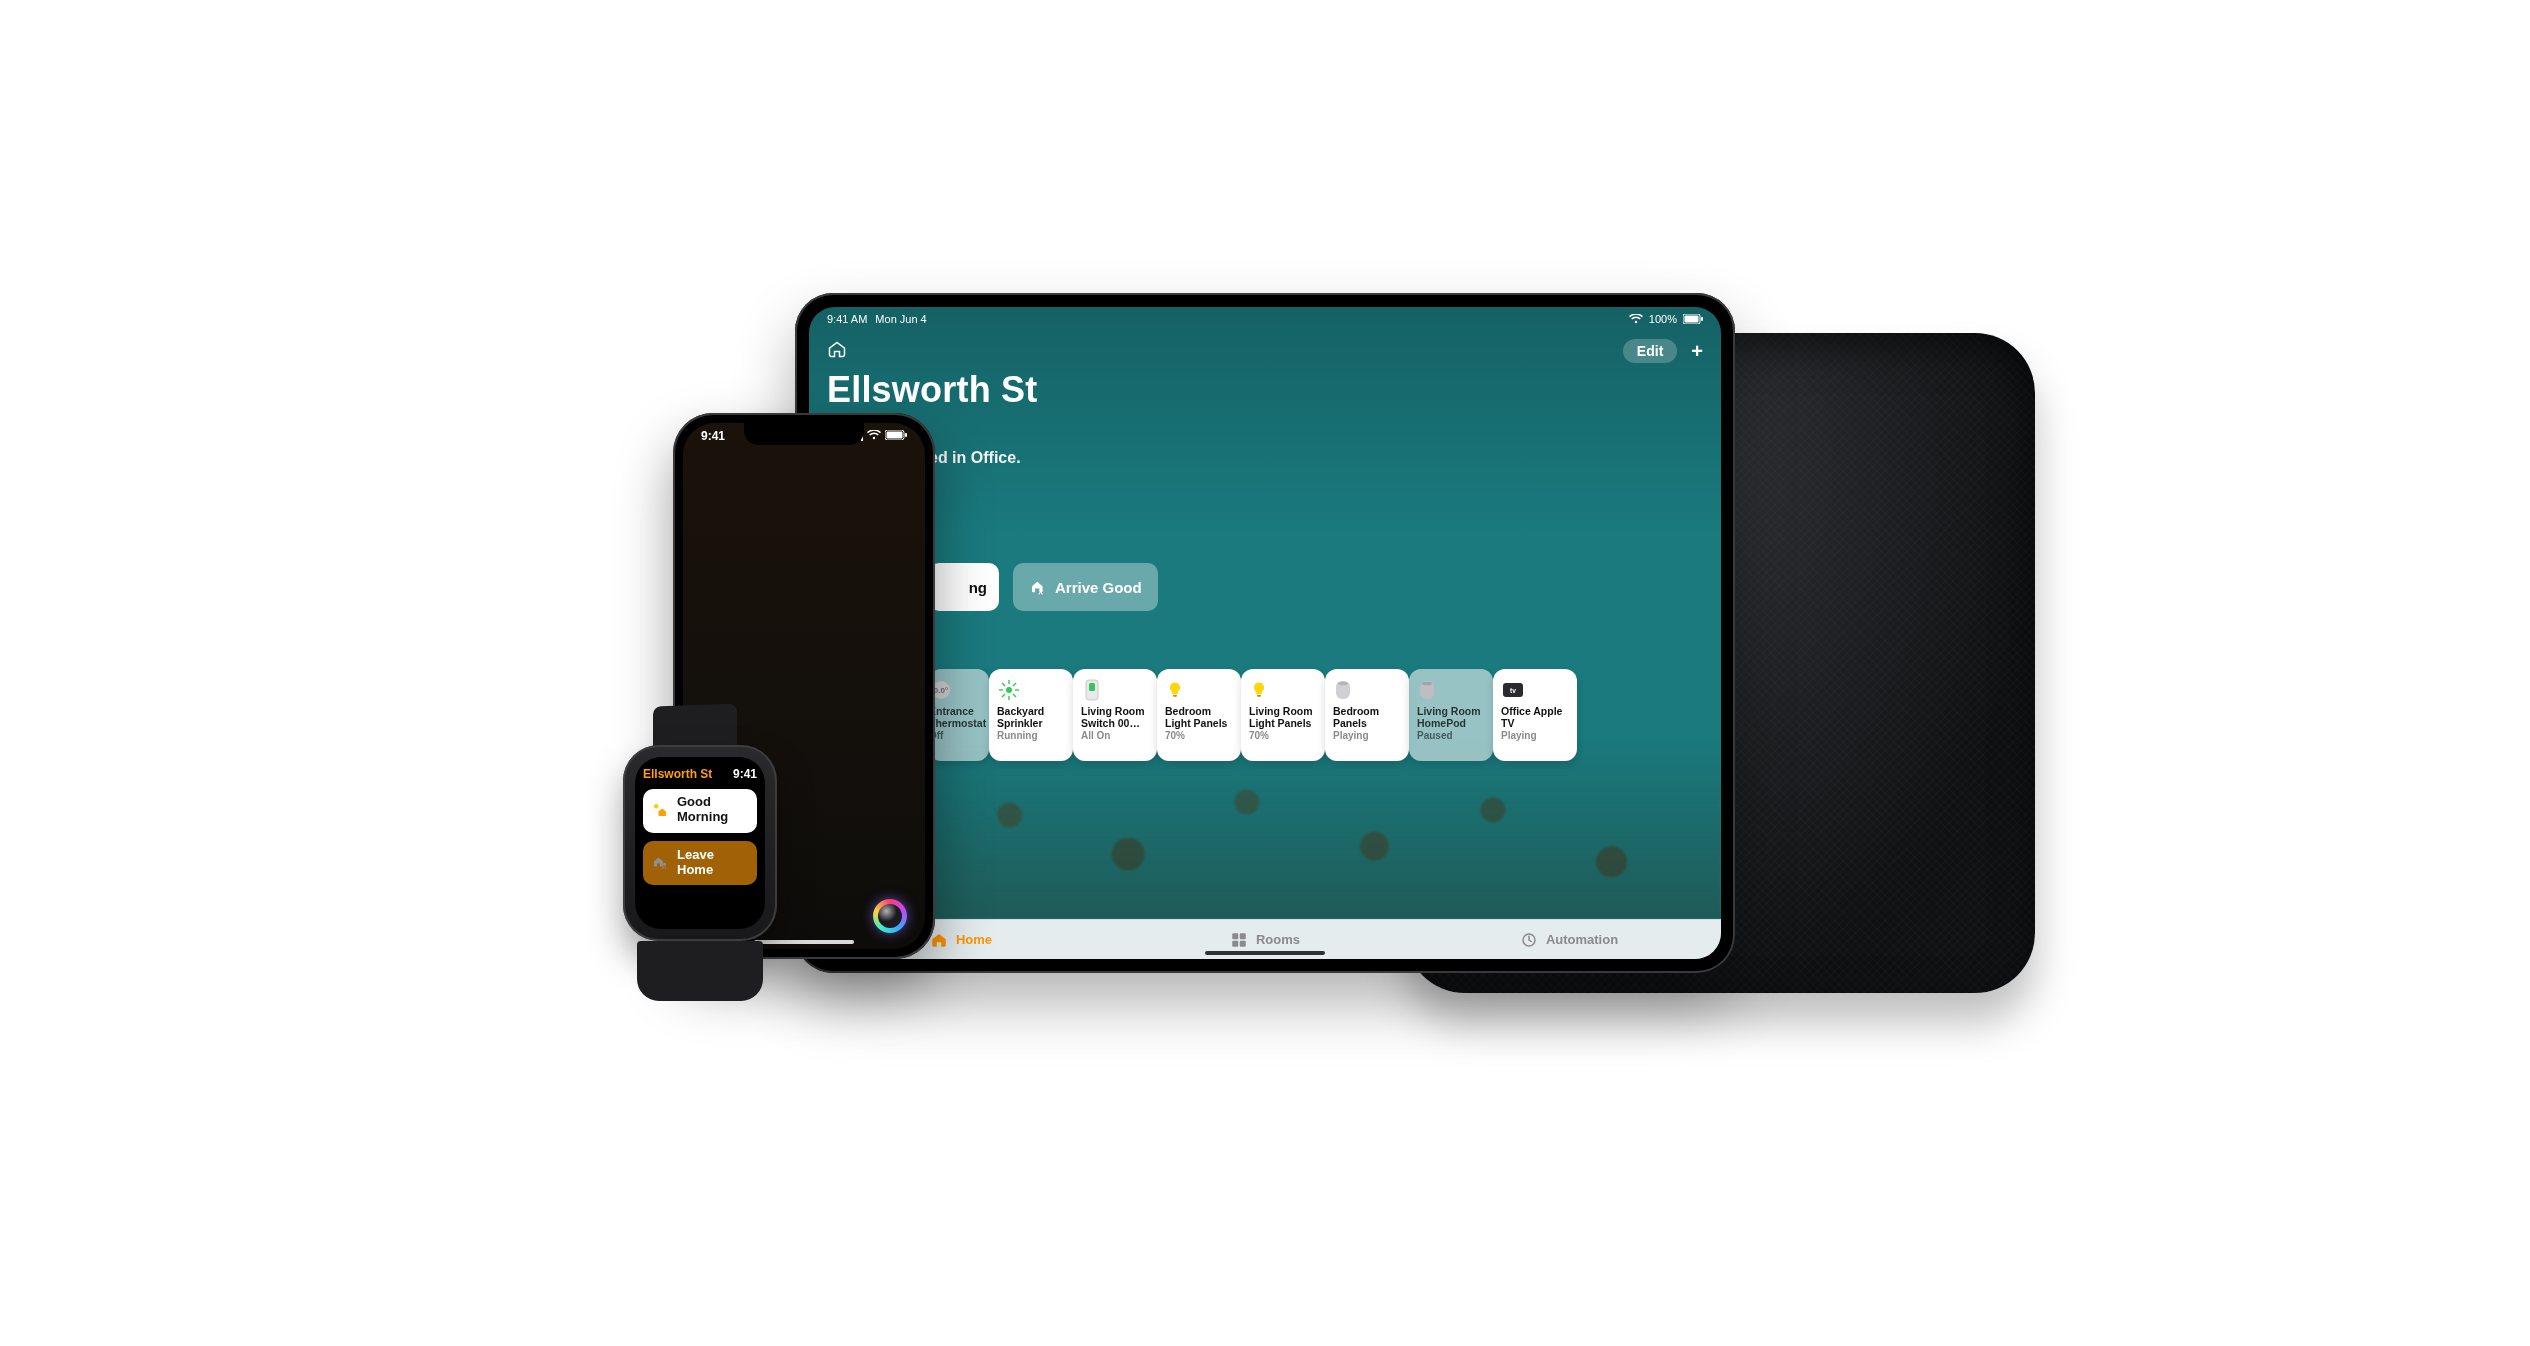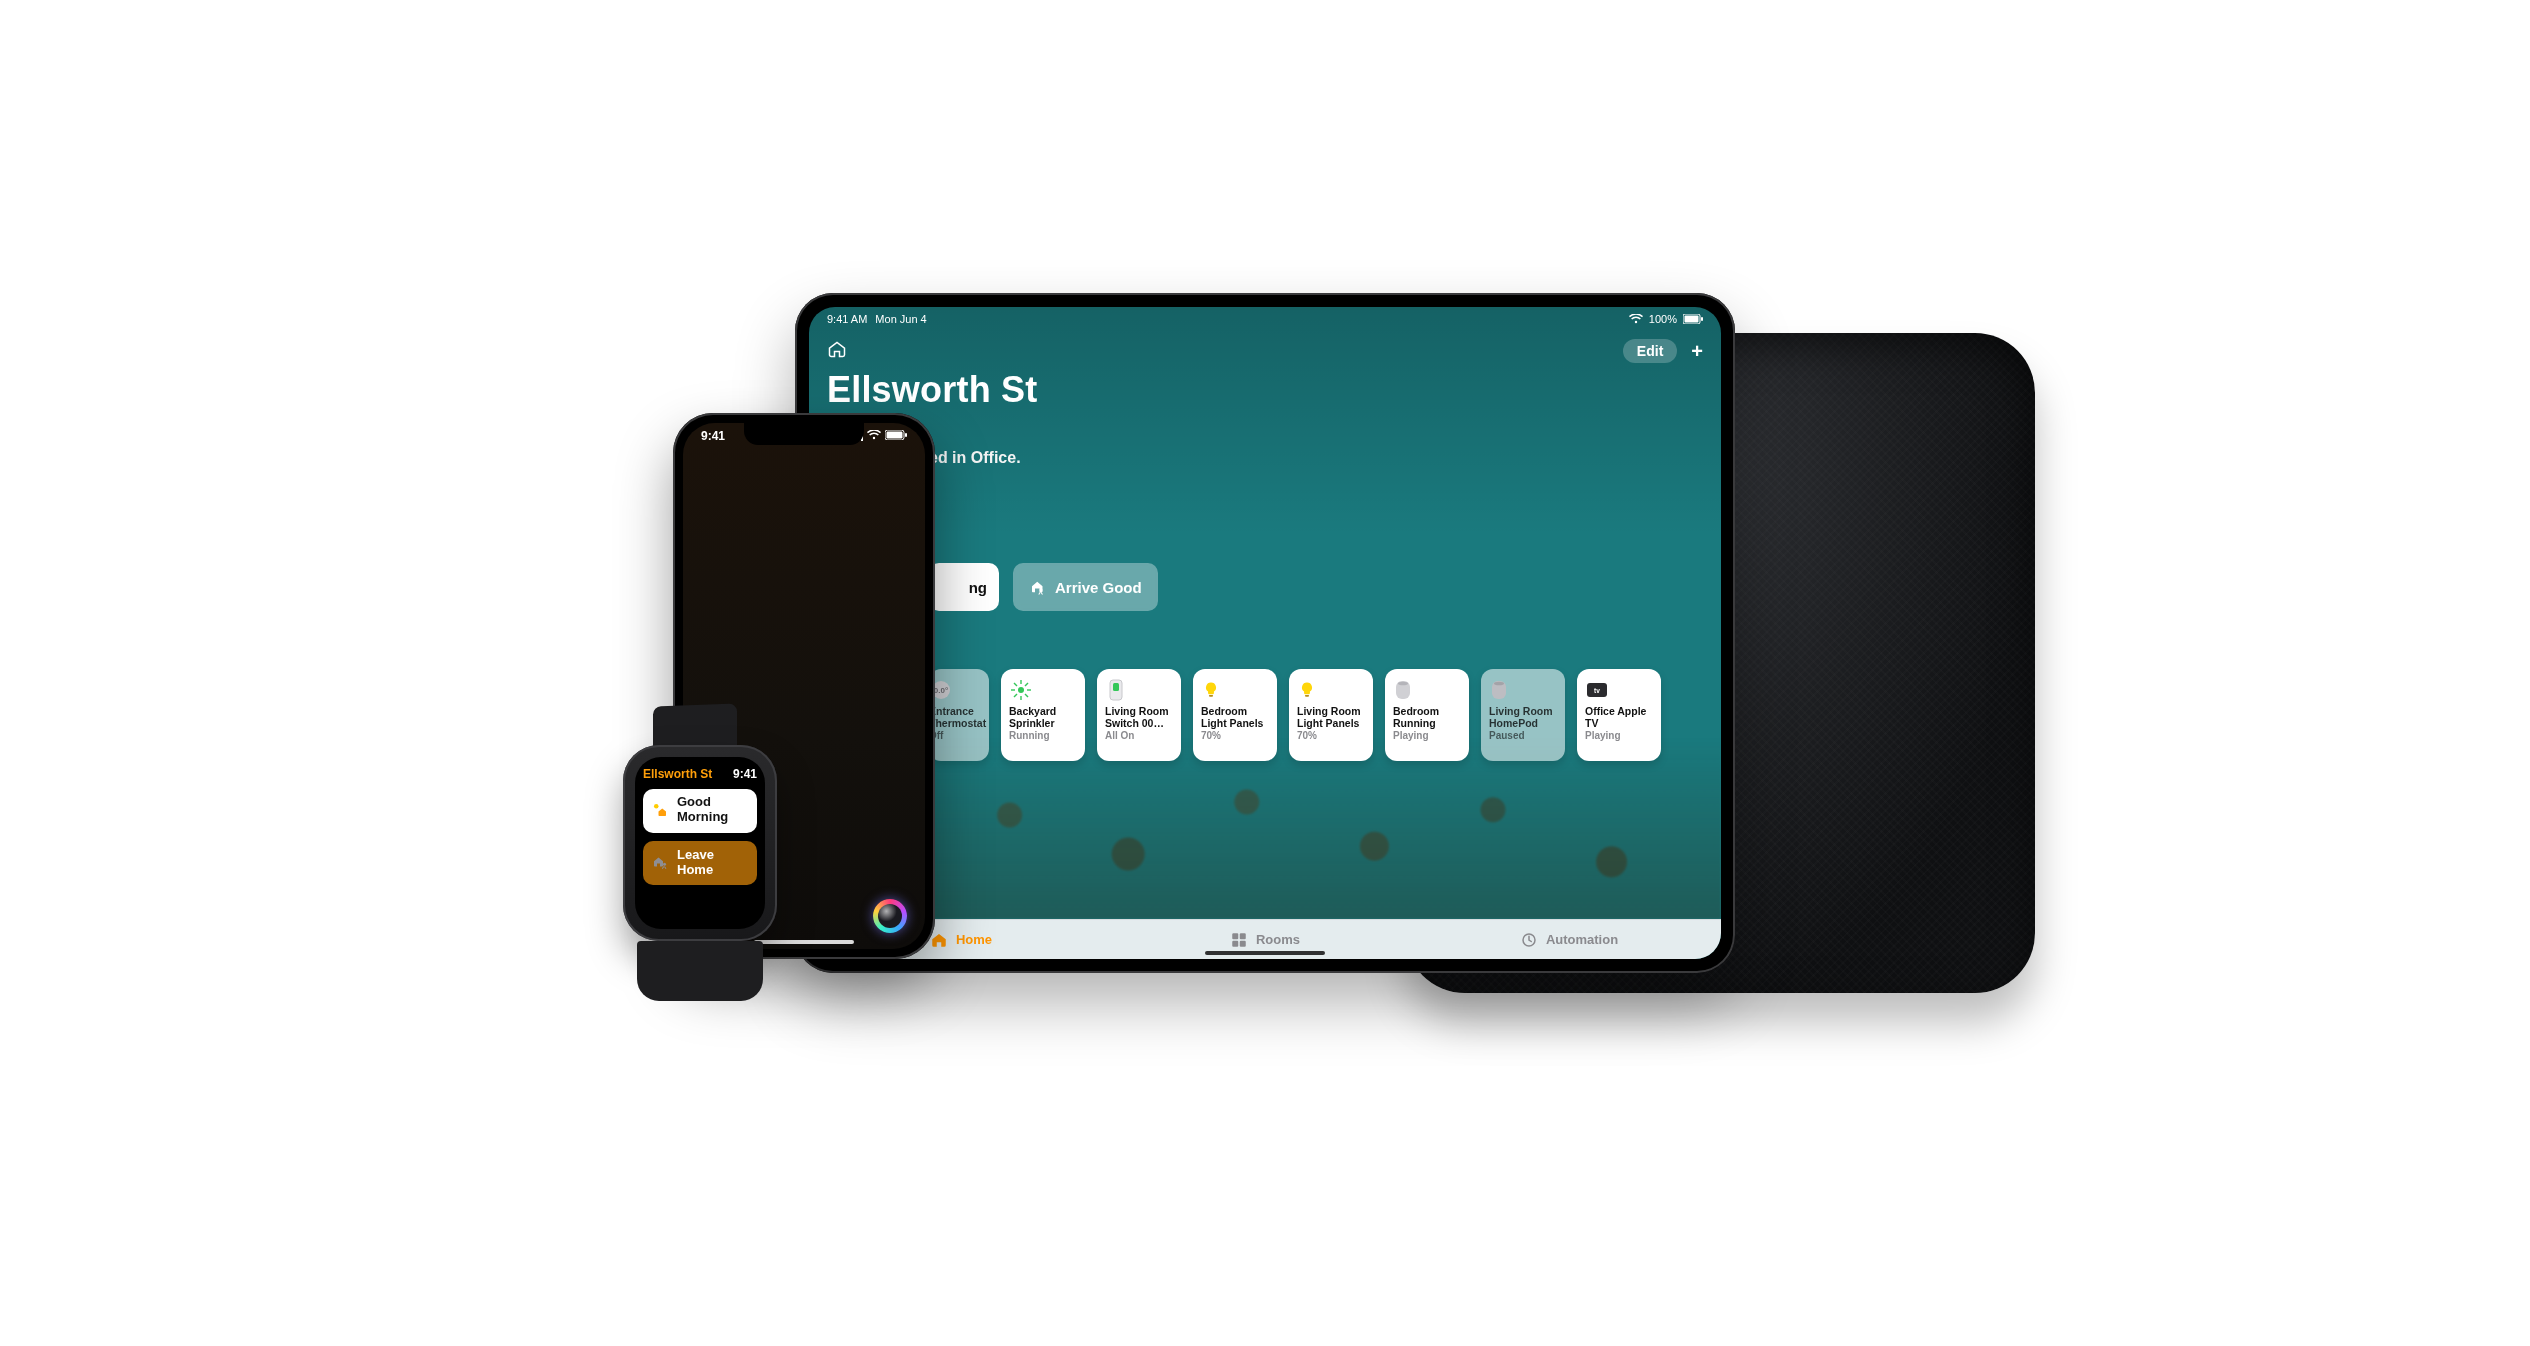--- a/index.html
+++ b/index.html
@@ -92,21 +92,21 @@
   .scene-chip {
     display:flex; align-items:center; gap:8px;
     border-radius: 10px; padding: 0 16px; height:48px;
     font-size:15px; font-weight:600;
   }
   .scene-chip.active { background:#fff; color:#111; }
   .scene-chip.inactive { background: rgba(255,255,255,.35); color:#fff; backdrop-filter: blur(4px); }
   .scene-chip.partial { width: 70px; justify-content:flex-end; padding-right:12px; }
 
   .fav-strip {
-    display:flex; gap:12px; margin: 58px 16px 0 120px;
+    display:flex; margin: 58px 16px 0 120px;
     padding-bottom: 4px;
   }
   .tile {
     width: 84px; height: 92px;
     border-radius: 12px;
     background:#fff;
     display:flex; flex-direction:column;
     padding: 8px 8px 6px;
     box-shadow: 0 4px 8px rgba(0,0,0,.15);
   }
@@ -330,21 +330,21 @@
             <div class="sub">70%</div>
           </div>
 
           <div class="tile">
             <div class="ic">
               <svg width="20" height="22" viewBox="0 0 20 22">
                   <rect x="3" y="2" width="14" height="18" rx="6" fill="#d0d0d4"></rect>
                   <ellipse cx="10" cy="4.5" rx="5" ry="1.8" fill="#b4b4b9"></ellipse>
                 </svg>
             </div>
-            <div class="name">Bedroom Running</div>
+            <div class="name">Bedroom Panels</div>
             <div class="sub">Playing</div>
           </div>
 
           <div class="tile dim">
             <div class="ic">
               <svg width="20" height="22" viewBox="0 0 20 22">
                   <rect x="3" y="2" width="14" height="18" rx="6" fill="#bdbdc2"></rect>
                   <ellipse cx="10" cy="4.5" rx="5" ry="1.8" fill="#a3a3a8"></ellipse>
                 </svg>
             </div>

